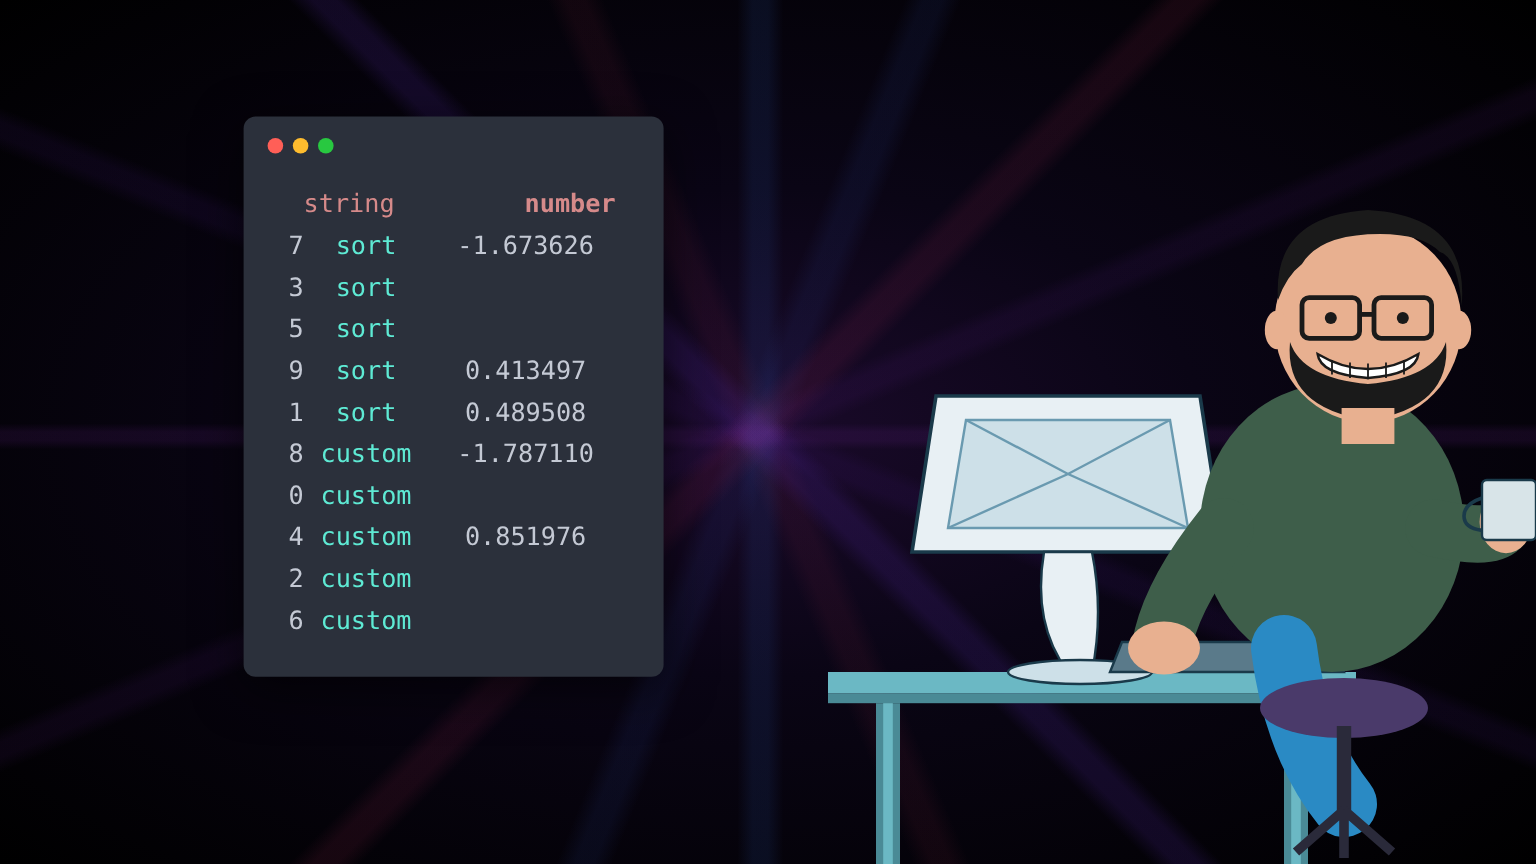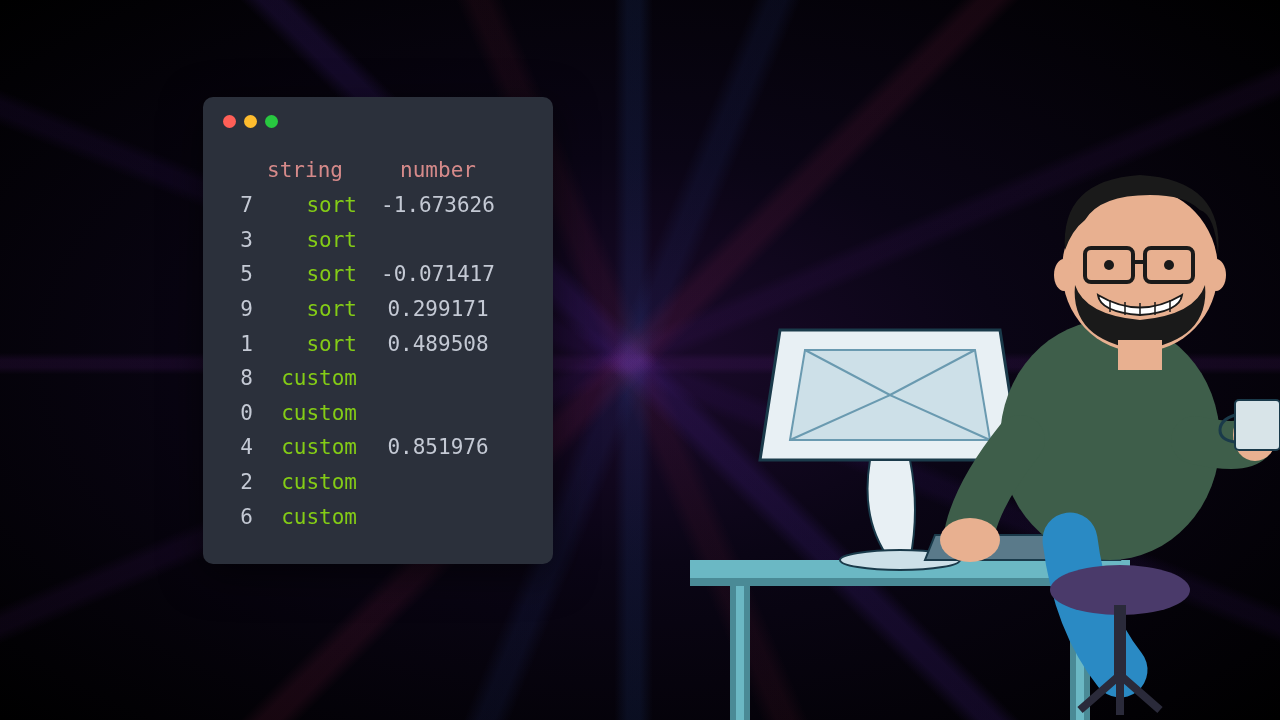--- a/index.html
+++ b/index.html
@@ -41,25 +41,25 @@
     .dot.red { background: #ff5f57; }
     .dot.yellow { background: #febc2e; }
     .dot.green { background: #28c840; }
     .data-header {
       display: flex;
       color: #d68a8a;
       font-size: 21px;
       margin-bottom: 6px;
     }
     .col-idx { width: 30px; text-align: right; }
-    .col-str { width: 110px; text-align: center; padding-right: 6px; }
-    .col-num { width: 150px; text-align: center; }
+    .col-str { width: 110px; text-align: left; padding-right: 6px; }
+    .col-num { width: 150px; text-align: right; font-weight: bold; }
     .data-row { display: flex; font-size: 21px; line-height: 1.65; }
     .idx { color: #c4c9d4; width: 30px; text-align: right; }
-    .str { color: #84cc16; width: 110px; text-align: right; padding-right: 6px; }
+    .str { color: #5eead4; width: 110px; text-align: center; padding-right: 6px; }
     .num { color: #c4c9d4; width: 150px; text-align: center; }
     .character {
       position: absolute;
       right: 0;
       bottom: 0;
       width: 640px;
       height: 580px;
     }
   </style>
 </head>
@@ -84,35 +84,35 @@
         <span class="str">sort</span>
         <span class="num">-1.673626</span>
       </div>
       <div class="data-row">
         <span class="idx">3</span>
         <span class="str">sort</span>
       </div>
       <div class="data-row">
         <span class="idx">5</span>
         <span class="str">sort</span>
-        <span class="num">-0.071417</span>
       </div>
       <div class="data-row">
         <span class="idx">9</span>
         <span class="str">sort</span>
-        <span class="num"> 0.299171</span>
+        <span class="num"> 0.413497</span>
       </div>
       <div class="data-row">
         <span class="idx">1</span>
         <span class="str">sort</span>
         <span class="num"> 0.489508</span>
       </div>
       <div class="data-row">
         <span class="idx">8</span>
         <span class="str">custom</span>
+        <span class="num">-1.787110</span>
       </div>
       <div class="data-row">
         <span class="idx">0</span>
         <span class="str">custom</span>
       </div>
       <div class="data-row">
         <span class="idx">4</span>
         <span class="str">custom</span>
         <span class="num"> 0.851976</span>
       </div>

